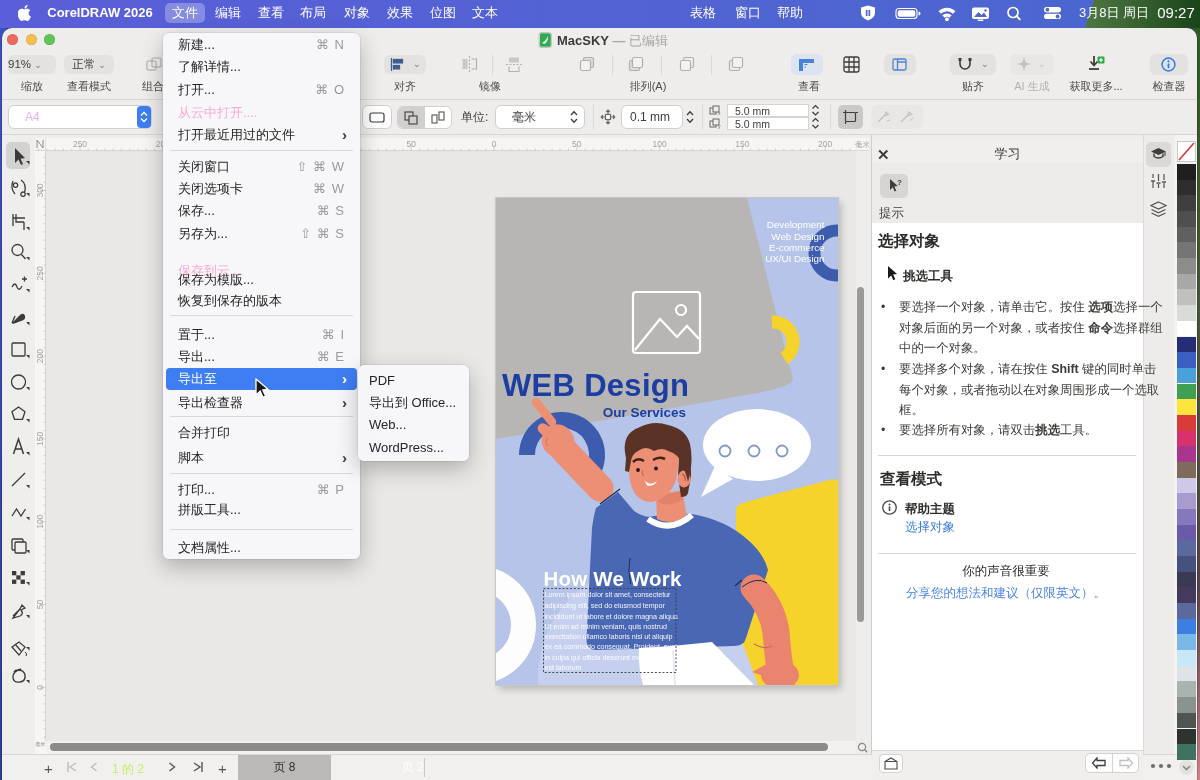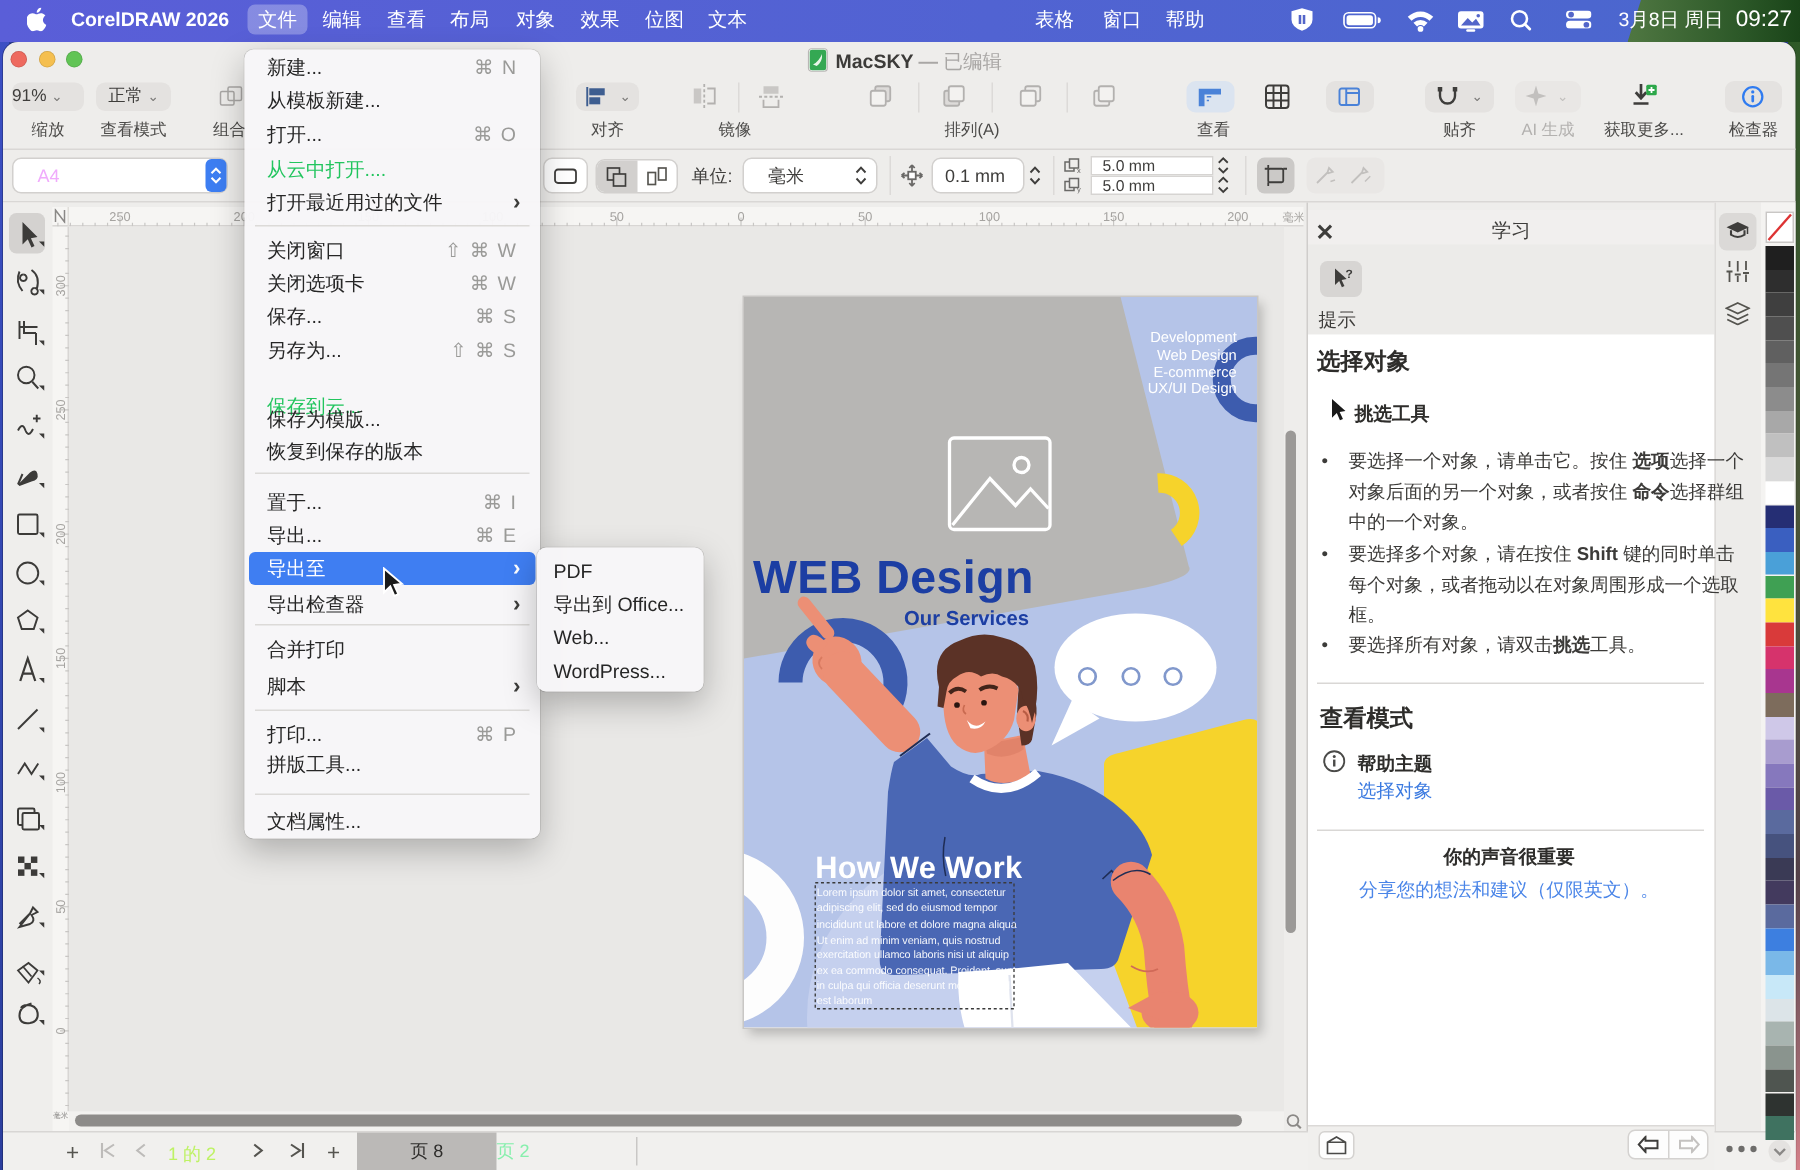--- a/index.html
+++ b/index.html
@@ -45,21 +45,21 @@
 #dockcol{left:1143px;top:135px;width:31px;height:619px;background:#edecea;border-left:1px solid #dddbd9}
 #palette{left:1174px;top:135px;width:23px;height:645px;background:#f4f3f1}
 
 #statusbar{left:2px;top:754px;width:1195px;height:26px;background:#f1f0ee;border-top:1px solid #d8d6d4}
 .sbt{position:absolute;font-size:12px;color:#bef264}
 
 .menu{position:absolute;background:rgba(247,246,248,.97);border-radius:6px;box-shadow:0 8px 22px rgba(0,0,0,.25),0 0 0 0.5px rgba(0,0,0,.12)}
 .mi{position:absolute;left:166px;width:191px;height:22px;line-height:22px;font-size:13px;color:#262626;padding-left:12px;border-radius:4px;white-space:nowrap}
 .mi .sc{position:absolute;right:12px;color:#9a9a98;letter-spacing:1px}
 .mi .ar{position:absolute;right:10px;font-weight:bold;color:#3c3c3a;font-size:15px}
-.mi.dis{color:#22c55e}
+.mi.dis{color:#f9a8d4}
 .msep{position:absolute;left:170px;width:183px;height:1px;background:#dcdad8}
 </style></head><body>
 <div class="abs" id="wallL"></div>
 <div class="abs" id="wallR"></div>
 <div class="abs" id="win"></div>
 <div class="abs" id="menubar"></div>
 <div class="abs" id="menugreen"></div>
 <div class="abs" id="mhl"></div>
 <svg class="abs" style="left:18px;top:5px" width="13" height="16" viewBox="0 0 13 16" fill="#fff">
     <path d="M10.6 8.5c0-2 1.6-3 1.7-3.1-.9-1.4-2.4-1.6-2.9-1.6-1.2-.1-2.4.7-3 .7-.6 0-1.6-.7-2.6-.7-1.4 0-2.8.8-3.5 2.1-1.4 2.4-.4 6 1 8 .7 1 1.5 2.1 2.6 2 1-.1 1.4-.7 2.7-.7 1.2 0 1.6.7 2.7.7 1.1 0 1.8-1 2.5-2 .8-1.2 1.1-2.3 1.1-2.4-.1 0-2.2-.9-2.3-3z"></path>
@@ -473,21 +473,21 @@
 <div class="abs" style="left:878px;top:455px;width:258px;height:1px;background:#d9d7d5"></div>
 <div class="abs" style="left:880px;top:469px;font-size:15.5px;font-weight:bold;color:#2e2d2b">查看模式</div>
 <svg class="abs" style="left:882px;top:500px" width="15" height="15" viewBox="0 0 15 15">
     <circle cx="7.5" cy="7.5" r="6.7" fill="none" stroke="#4a4a48" stroke-width="1.3"></circle>
     <circle cx="7.5" cy="4.4" r="1" fill="#4a4a48"></circle>
     <rect x="6.7" y="6.4" width="1.6" height="4.6" fill="#4a4a48"></rect>
   </svg>
 <div class="abs" style="left:905px;top:501px;font-size:12.5px;font-weight:bold;color:#2e2d2b">帮助主题</div>
 <div class="abs" style="left:905px;top:519px;font-size:12.5px;color:#3b7ae0">选择对象</div>
 <div class="abs" style="left:878px;top:553px;width:258px;height:1px;background:#d9d7d5"></div>
-<div class="abs" style="left:872px;top:563px;width:268px;text-align:center;font-size:12.5px;font-weight:bold;color:#2e2d2b">你的声音很重要</div>
+<div class="abs" style="left:872px;top:563px;width:268px;text-align:center;font-size:12.5px;font-weight:normal;color:#2e2d2b">你的声音很重要</div>
 <div class="abs" style="left:872px;top:585px;width:268px;text-align:center;font-size:12.5px;color:#4a85e8">分享您的想法和建议（仅限英文）。</div>
 <div class="abs" style="left:872px;top:750px;width:271px;height:30px;background:#f0efed;border-top:1px solid #dbd9d7"></div>
 <div class="abs" style="left:879px;top:754px;width:24px;height:19px;background:#fdfdfd;border:1px solid #d4d2d0;border-radius:4px"></div>
 <svg class="abs" style="left:884px;top:757px" width="14" height="13" viewBox="0 0 14 13" stroke="#4a4a48" fill="none" stroke-width="1.1">
     <path d="M1 4.5 L7 1 L13 4.5 V12 H1 Z M1 4.5 L13 4.5"></path>
   </svg>
 <div class="abs" style="left:1085px;top:753px;width:54px;height:20px;background:#fdfdfd;border:1px solid #d4d2d0;border-radius:5px"></div>
 <div class="abs" style="left:1112px;top:754px;width:1px;height:18px;background:#d4d2d0"></div>
 <svg class="abs" style="left:1091px;top:757px" width="16" height="12" viewBox="0 0 16 12" stroke="#3e3d3b" stroke-width="1.3" fill="none">
     <path d="M6 1 L1.5 6 L6 11 V8.5 H14 V3.5 H6 Z"></path>
@@ -526,21 +526,21 @@
 <div class="sbt" style="left:112px;top:761px">1 的 2</div>
 <svg class="abs" style="left:168px;top:762px" width="8" height="10" viewBox="0 0 8 10" stroke="#55544f" stroke-width="1.4" fill="none">
     <path d="M1.5 1 L6.5 5 L1.5 9"></path>
   </svg>
 <svg class="abs" style="left:192px;top:762px" width="12" height="10" viewBox="0 0 12 10" stroke="#55544f" stroke-width="1.4" fill="none">
     <path d="M10 0 V10 M2 1 L8 5 L2 9"></path>
   </svg>
 <div class="sbt" style="left:218px;top:760px;font-size:15px;color:#55544f">+</div>
 <div class="abs" style="left:238px;top:755px;width:93px;height:25px;background:#bbb9b7"></div>
 <div class="abs" style="left:238px;top:755px;width:93px;height:25px;line-height:25px;text-align:center;font-size:12px;color:#2e2d2b">页 8</div>
-<div class="abs" style="left:331px;top:755px;width:93px;height:25px;line-height:25px;text-align:left;font-size:12px;color:#86efac">页 2</div>
+<div class="abs" style="left:331px;top:755px;width:93px;height:25px;line-height:25px;text-align:right;font-size:12px;color:#ffffff">页 2</div>
 <div class="abs" style="left:424px;top:758px;width:1px;height:19px;background:#c9c7c5"></div>
 
 <div class="abs" style="left:35px;top:741px;width:11px;height:13px;background:#f6f5f3;font-size:5px;color:#8a8886;text-align:center;line-height:6px">毫米</div>
 <svg class="abs" style="left:857px;top:742px" width="12" height="12" viewBox="0 0 12 12">
     <circle cx="5" cy="5" r="3.6" fill="none" stroke="#8a8886" stroke-width="1.2"></circle>
     <path d="M7.6 7.6 l2.6 2.6" stroke="#8a8886" stroke-width="1.4"></path>
   </svg>
 
 <div class="abs" style="left:1177px;top:141px;width:19px;height:21px;background:#fff;border:1px solid #c9c7c5"></div>
 <svg class="abs" style="left:1177px;top:141px" width="19" height="21">
@@ -584,21 +584,21 @@
 <div class="abs" style="left:1177px;top:712.8px;width:19px;height:15.68px;background:#4f5550"></div>
 <div class="abs" style="left:1177px;top:728.5px;width:19px;height:15.68px;background:#2e3330"></div>
 <div class="abs" style="left:1177px;top:744.2px;width:19px;height:15.68px;background:#3f7260"></div>
 <svg class="abs" style="left:1178px;top:759px" width="17" height="17" viewBox="0 0 17 17">
     <circle cx="8.5" cy="8.5" r="7.5" fill="#e4e2e0"></circle>
     <path d="M5 7 L8.5 10.5 L12 7" stroke="#8a8886" stroke-width="1.6" fill="none"></path>
   </svg>
 
 <div class="menu" style="left:163px;top:33px;width:197px;height:526px"></div>
 <div class="mi" style="top:33.5px">新建...<span class="sc">⌘ N</span></div>
-<div class="mi" style="top:55.5px">从模板新建...</div>
+<div class="mi" style="top:55.5px">了解详情...</div>
 <div class="mi" style="top:79px">打开...<span class="sc">⌘ O</span></div>
 <div class="mi dis" style="top:102px">从云中打开....</div>
 <div class="mi" style="top:124.4px">打开最近用过的文件<span class="ar">›</span></div>
 <div class="msep" style="top:149.6px"></div>
 <div class="mi" style="top:155.5px">关闭窗口<span class="sc">⇧ ⌘ W</span></div>
 <div class="mi" style="top:178px">关闭选项卡<span class="sc">⌘ W</span></div>
 <div class="mi" style="top:200.4px">保存...<span class="sc">⌘ S</span></div>
 <div class="mi" style="top:223.2px">另存为...<span class="sc">⇧ ⌘ S</span></div>
 <div class="mi dis" style="top:260px">保存到云...</div>
 <div class="mi" style="top:268.9px">保存为模版...</div>

